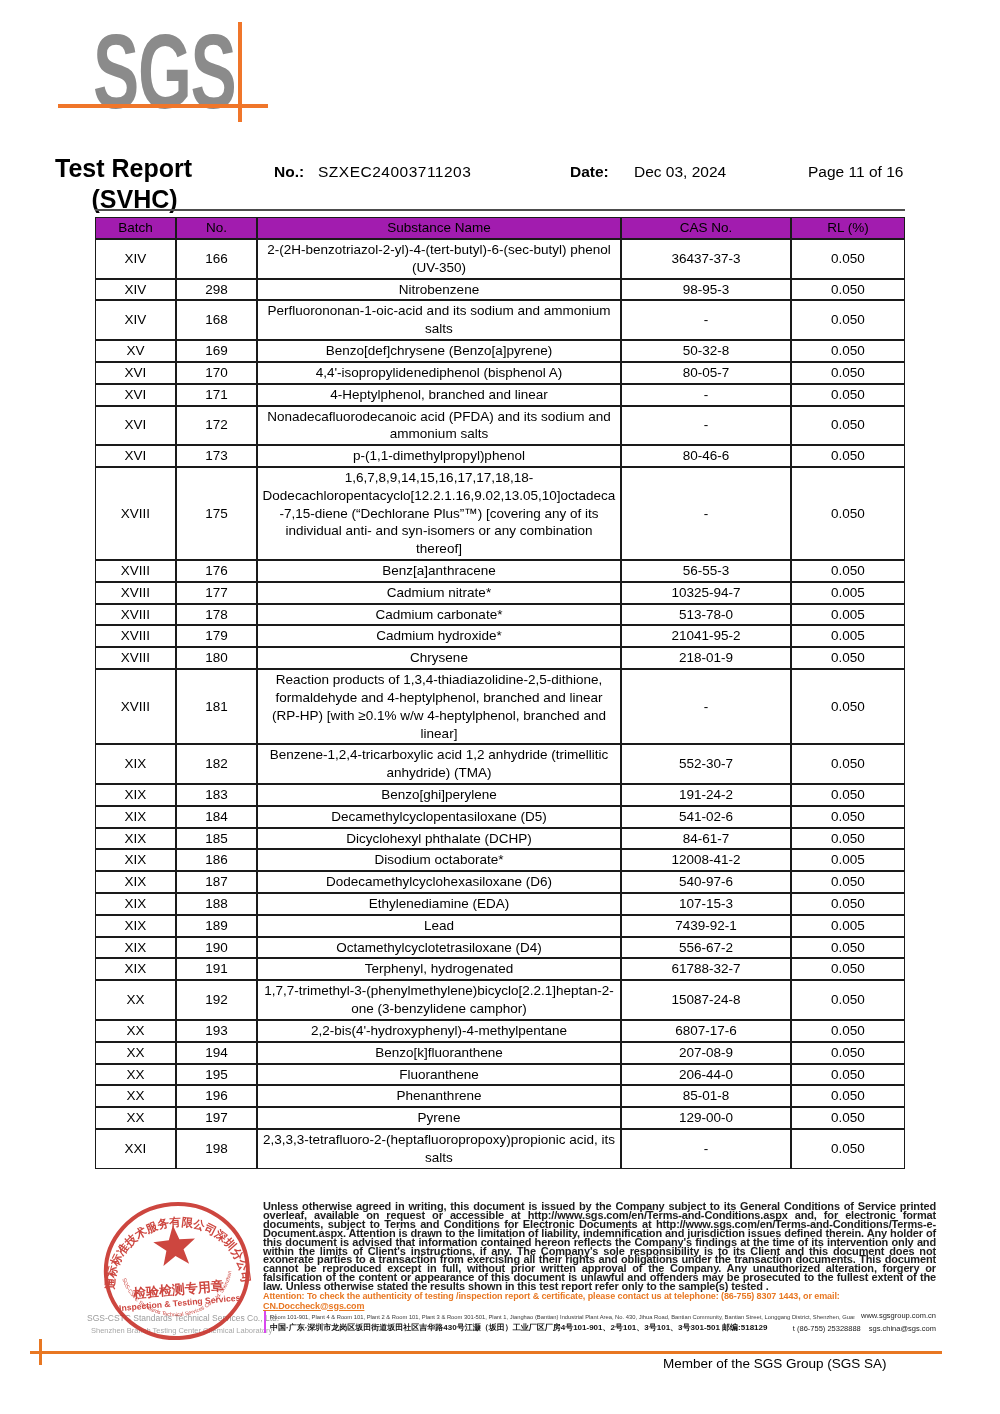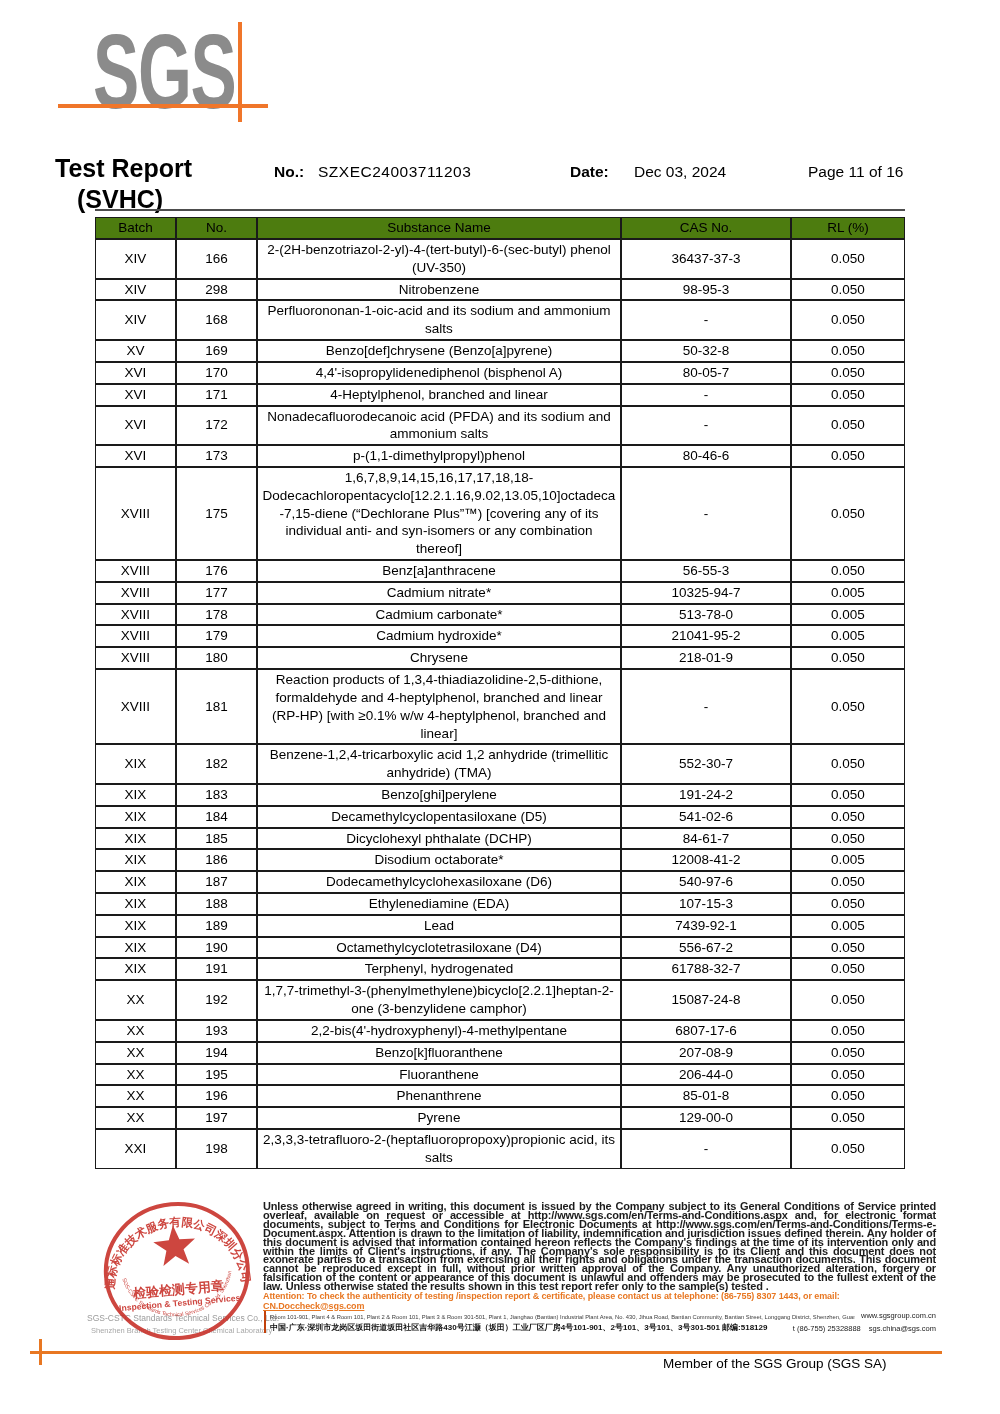--- a/index.html
+++ b/index.html
@@ -11,58 +11,58 @@
   }
   
   .logo-text{
     position:absolute; left:93px; top:22px;
     font-size:105px; font-weight:bold; color:#8b8b8b;
     line-height:0.95; letter-spacing:-2px;
     transform:scaleX(0.66); transform-origin:left top;
   }
   .logo-underline{ position:absolute; left:58px; top:104px; width:210px; height:4px; background:#f0762a; }
   .logo-vline{ position:absolute; left:238px; top:22px; width:4px; height:100px; background:#f0762a; }
-  .report-title{ position:absolute; left:55px; top:153px; font-size:25px; font-weight:bold; line-height:1.25; }
+  .report-title{ position:absolute; left:55px; top:153px; font-size:25px; font-weight:bold; line-height:1.25;text-align:center; }
   .report-title .svhc{ padding-left:22px; display:block; }
   .meta-line{ position:absolute; top:163px; left:0; width:1000px; font-size:15.5px; }
   .meta-no-label{ position:absolute; left:274px; font-weight:bold; }
   .meta-no-value{ position:absolute; left:318px; letter-spacing:0.5px; }
   .meta-date-label{ position:absolute; left:570px; font-weight:bold; }
   .meta-date-value{ position:absolute; left:634px; }
   .meta-page{ position:absolute; left:808px; }
   .header-rule{ position:absolute; left:95px; top:209px; width:810px; height:2px; background:#4d4d4d; }
 
   
   .table-wrap{ position:absolute; left:95px; top:217px; width:810px; }
   table.svhc{ width:810px; border-collapse:separate; border-spacing:0; table-layout:fixed; }
   table.svhc th, table.svhc td{
     border:1px solid #1a1a1a; text-align:center; vertical-align:middle;
     font-size:13.5px; line-height:1.32; padding:1px 3px;
     word-wrap:break-word;
   }
-  table.svhc th{ background:#4d7c0f; font-weight:normal; height:22px; }
+  table.svhc th{ background:#a21caf; font-weight:normal; height:22px; }
   table.svhc td{ height:20px; }
 
   
   .company-line1{ position:absolute; left:87px; top:1313px; font-size:8.5px; color:#9b9b9b; white-space:nowrap; }
   .company-line2{ position:absolute; left:91px; top:1326px; font-size:7.5px; color:#a8a8a8; white-space:nowrap; }
   .disclaimer{
     position:absolute; left:263px; top:1202px; width:673px;
     font-size:11px; line-height:8.9px; letter-spacing:-0.15px;
     text-align:justify; color:#1c1c1c; font-weight:bold;
   }
   .attention{
     position:absolute; left:263px; top:1292px; width:673px;
     font-size:9px; line-height:9.6px; letter-spacing:-0.1px;
     color:#e87722; font-weight:bold;
   }
   .attention .email-link{ text-decoration:underline; }
   .address-block{
     position:absolute; left:264px; top:1311px; width:672px;
-    border-left:2px solid #c2410c; padding-left:4px;
+    border-left:2px solid #d946ef; padding-left:4px;
   }
   .address-row1{ display:flex; justify-content:space-between; align-items:flex-end; }
   .address-en{ font-size:5.8px; color:#3a3a3a; white-space:nowrap; overflow:hidden; }
   .website{ font-size:7.5px; color:#222; padding-left:6px; white-space:nowrap; }
   .address-row2{ display:flex; align-items:flex-end; margin-top:2px; }
   .address-cn{ font-size:8px; color:#111; font-weight:bold; white-space:nowrap; overflow:hidden; flex:1; }
   .phone{ font-size:7.5px; color:#222; white-space:nowrap; padding:0 8px; }
   .email{ font-size:7.5px; color:#222; white-space:nowrap; }
   .footer-rule{ position:absolute; left:30px; top:1351px; width:912px; height:3px; background:#e87722; }
   .footer-vtick{ position:absolute; left:39px; top:1339px; width:3px; height:26px; background:#e87722; }

